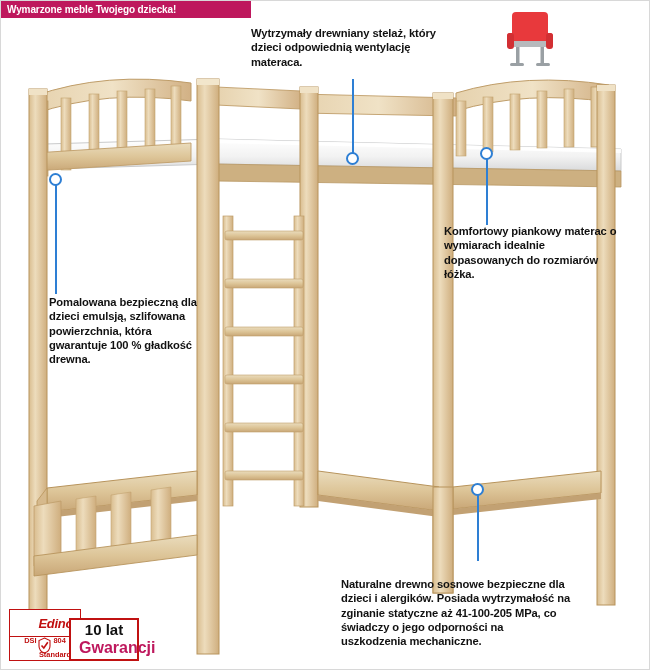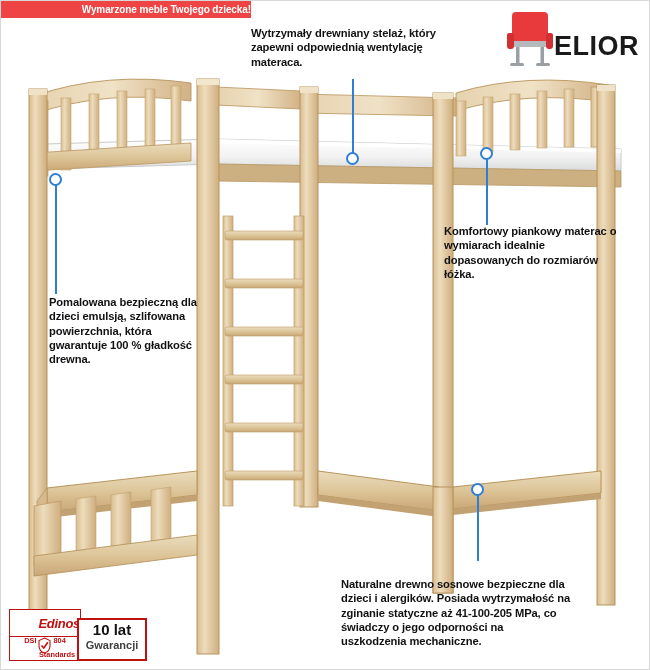--- a/index.html
+++ b/index.html
@@ -19,30 +19,29 @@
     border: 1px solid #d8d8d8;
     box-sizing: border-box;
   }
 
   
   #top-banner {
     position: absolute;
     left: 0; top: 0;
     width: 250px;
     height: 17px;
-    background: #ef4444;
+    background: #be185d;
     color: #ffffff;
     font-size: 10px;
     font-weight: bold;
     line-height: 17px;
     padding-left: 6px;
     box-sizing: border-box;
     white-space: nowrap;
     letter-spacing: -0.1px;
-    text-align: right;
   }
 
   
   #brand {
     position: absolute;
     right: 8px;
     top: 8px;
     width: 160px;
     height: 62px;
   }
@@ -127,41 +126,42 @@
   .dsi-line {
     font-size: 7.4px;
     font-weight: bold;
     color: #c01111;
     line-height: 1.05;
     text-align: center;
   }
 
   #warranty-badge {
     position: absolute;
-    left: 76px;
+    left: 68px;
     bottom: 8px;
     width: 70px;
     height: 43px;
     border: 2px solid #c01111;
     box-sizing: border-box;
     background: #ffffff;
     text-align: center;
     padding-top: 2px;
   }
   #warranty-years {
     font-size: 15px;
     font-weight: bold;
     color: #111111;
     line-height: 1.1;
   }
   #warranty-label {
-    font-size: 11px;
-    font-weight: bold;
-    color: #404040;
+    font-size: 16px;
+    font-weight: bold;
+    color: #be185d;
     line-height: 1.1;
+    padding-left: 8px;
   }
 
   
   #bed {
     position: absolute;
     left: 0; top: 0;
     width: 650px;
     height: 670px;
   }
 </style>
@@ -274,24 +274,23 @@
       <rect x="13" y="3" width="36" height="25" rx="4" fill="#e8393c"></rect>
       <rect x="8" y="24" width="46" height="9" rx="3" fill="#e8393c"></rect>
       <rect x="8" y="24" width="7" height="16" rx="3" fill="#d22f33"></rect>
       <rect x="47" y="24" width="7" height="16" rx="3" fill="#d22f33"></rect>
       <rect x="15" y="32" width="32" height="6" fill="#b7babd"></rect>
       <rect x="17" y="38" width="3.5" height="18" fill="#9aa0a4"></rect>
       <rect x="41.5" y="38" width="3.5" height="18" fill="#9aa0a4"></rect>
       <rect x="11" y="54" width="14" height="3" rx="1.5" fill="#9aa0a4"></rect>
       <rect x="37" y="54" width="14" height="3" rx="1.5" fill="#9aa0a4"></rect>
     </svg>
-    <div id="brand-name">ELIOR</div>
   </div>
 
-  <div class="callout" id="callout-top">Wytrzymały drewniany stelaż, który zapewni odpowiednią wentylację materaca.</div>
+  <div class="callout" id="callout-top">Wytrzymały drewniany stelaż, który dzieci odpowiednią wentylację materaca.</div>
   <div class="callout" id="callout-left">Pomalowana bezpieczną dla dzieci emulsją, szlifowana powierzchnia, która gwarantuje 100 % gładkość drewna.</div>
   <div class="callout" id="callout-right">Komfortowy piankowy materac o wymiarach idealnie dopasowanych do rozmiarów łóżka.</div>
   <div class="callout" id="callout-bottom">Naturalne drewno sosnowe bezpieczne dla dzieci i alergików. Posiada wytrzymałość na zginanie statyczne aż 41-100-205 MPa, co świadczy o jego odporności na uszkodzenia mechaniczne.</div>
 
   <div class="leader-v" style="left:351px; top:78px; height:80px;"></div>
   <div class="dot" style="left:345px; top:151px;"></div>
 
   <div class="leader-v" style="left:54px; top:183px; height:110px;"></div>
   <div class="dot" style="left:48px; top:172px;"></div>
 

